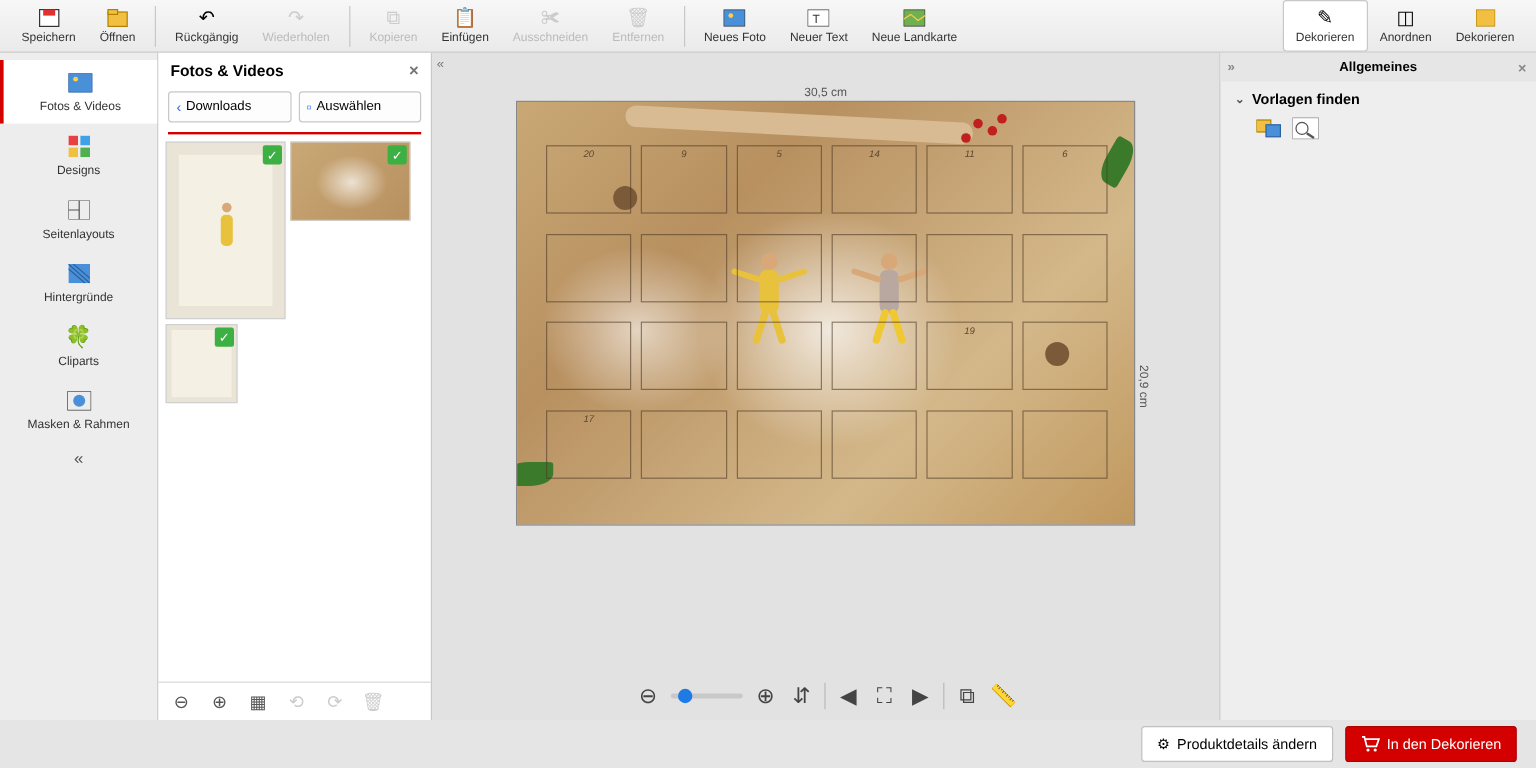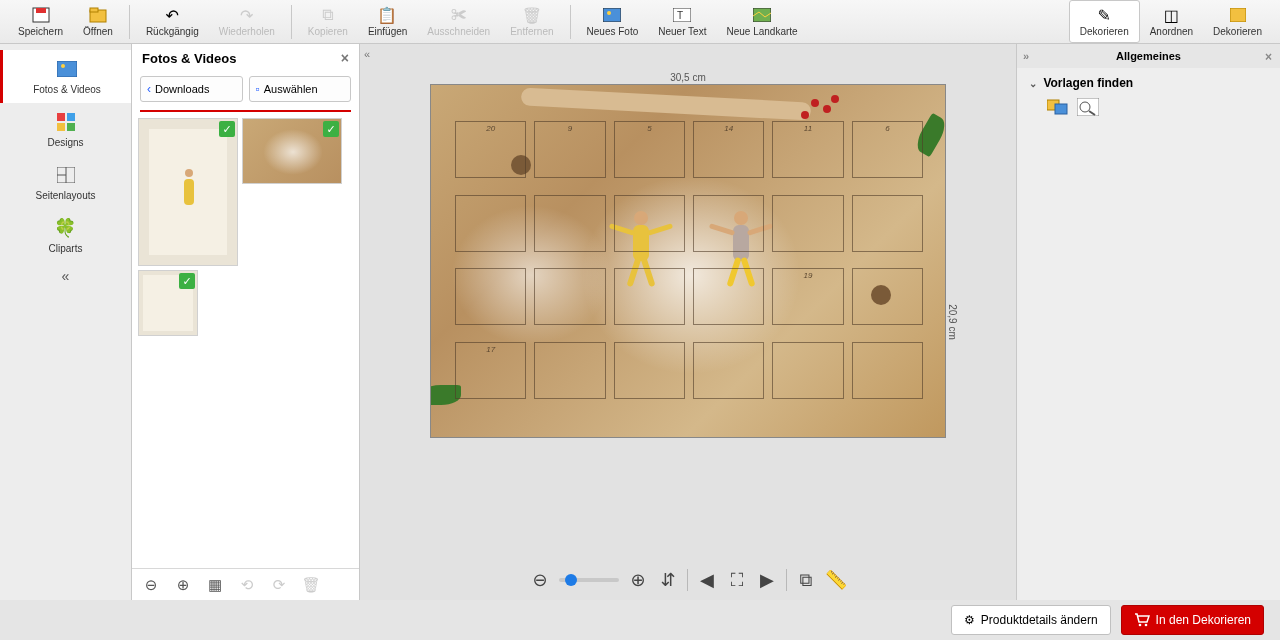--- a/index.html
+++ b/index.html
@@ -217,22 +217,40 @@
       <div class="vic">
           <svg class="svg" width="18" height="16">
             <rect width="18" height="16" fill="none" stroke="#555"></rect>
             <line x1="9" y1="0" x2="9" y2="16" stroke="#555"></line>
             <line x1="0" y1="8" x2="9" y2="8" stroke="#555"></line>
           </svg>
         </div>
       <div class="vlbl">Seitenlayouts</div>
     </div>
     <div class="vnav-item">
+      <div class="vic">
+          <svg class="svg" width="18" height="16">
+            <rect width="18" height="16" fill="#4a90d9"></rect>
+            <path d="M0 0 L18 16 M4 0 L18 12 M0 4 L14 16" stroke="#2a60a0"></path>
+          </svg>
+        </div>
+      <div class="vlbl">Hintergründe</div>
+    </div>
+    <div class="vnav-item">
       <div class="vic">🍀</div>
       <div class="vlbl">Cliparts</div>
+    </div>
+    <div class="vnav-item">
+      <div class="vic">
+          <svg class="svg" width="20" height="16">
+            <rect width="20" height="16" fill="none" stroke="#333"></rect>
+            <circle cx="10" cy="8" r="5" fill="#4a90d9"></circle>
+          </svg>
+        </div>
+      <div class="vlbl">Masken &amp; Rahmen</div>
     </div>
     <div class="vnav-collapse">«</div>
   </div>
 
   <div class="photos-panel">
     <div class="pp-head">
       <span>Fotos &amp; Videos</span>
       <span class="pp-close">×</span>
     </div>
     <div class="pp-row">

